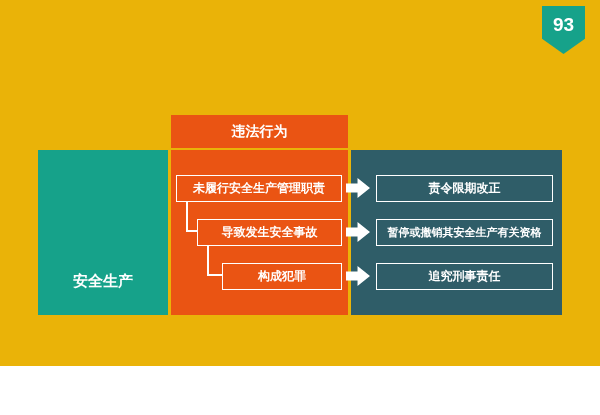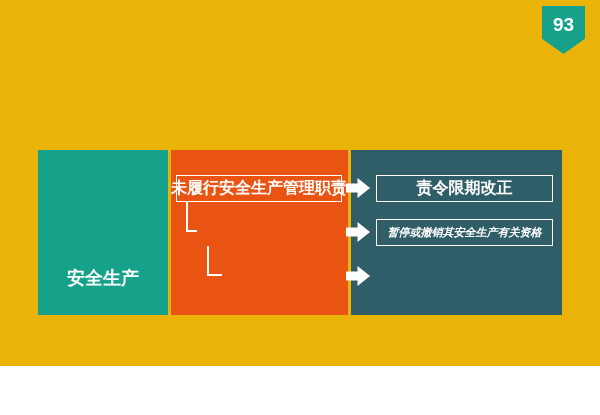--- a/index.html
+++ b/index.html
@@ -60,35 +60,35 @@
   .col {
     position: absolute;
     top: 35px;
     height: 165px;
   }
   .col1 {
     left: 0; width: 130px; background: #16A28A;
     display: flex; flex-direction: column;
     align-items: center; justify-content: flex-end;
     padding-bottom: 22px; box-sizing: border-box;
-    color: #fff; font-size: 18px; font-weight: bold; line-height: 1.6;
+    color: #fff; font-size: 15px; font-weight: bold; line-height: 1.6;
   }
   .col2 { left: 133px; width: 177px; background: #EA5413; }
   .col3 { left: 313px; width: 211px; background: #2F5D68; }
 
   .box {
     position: absolute;
     height: 27px;
     border: 1px solid #ffffff;
     box-sizing: border-box;
     display: flex;
     align-items: center;
     justify-content: center;
     color: #ffffff;
-    font-size: 16px;
+    font-size: 12px;
     font-weight: bold;
     white-space: nowrap;
   }
   
   .b1 { left: 5px;  top: 25px;  width: 166px; }
   .b2 { left: 26px; top: 69px;  width: 145px; }
   .b3 { left: 51px; top: 113px; width: 120px; }
 
   
   .conn {
@@ -96,21 +96,21 @@
     border-left: 2px solid #ffffff;
     border-bottom: 2px solid #ffffff;
     box-sizing: border-box;
   }
   .c1 { left: 15px; top: 52px; width: 11px; height: 30px; }
   .c2 { left: 36px; top: 96px; width: 15px; height: 30px; }
 
   
   .r1, .r2, .r3 { left: 25px; width: 177px; }
   .r1 { top: 25px; }
-  .r2 { top: 69px; font-size: 11px; font-style: italic; }
+  .r2 { top: 69px; font-size: 11px; }
   .r3 { top: 113px; }
 
   
   .arrow {
     position: absolute;
     width: 24px;
     height: 20px;
     background: #ffffff;
     clip-path: polygon(0 28%, 48% 28%, 48% 0, 100% 50%, 48% 100%, 48% 72%, 0 72%);
   }
@@ -145,34 +145,38 @@
 <body>
 
 <div class="slide">
 
   <div class="badge">
     <span>93</span>
   </div>
 
   <div class="diagram">
 
+    <div class="hdr hdr2">违法行为</div>
 
     <div class="col col1">
       <div>安全生产</div>
     </div>
 
     <div class="col col2">
       <div class="box b1">未履行安全生产管理职责</div>
+      <div class="box b2">导致发生安全事故</div>
+      <div class="box b3">构成犯罪</div>
       <div class="conn c1"></div>
       <div class="conn c2"></div>
     </div>
 
     <div class="col col3">
       <div class="box r1">责令限期改正</div>
       <div class="box r2">暂停或撤销其安全生产有关资格</div>
+      <div class="box r3">追究刑事责任</div>
     </div>
 
     <div class="arrow a1"></div>
     <div class="arrow a2"></div>
     <div class="arrow a3"></div>
 
   </div>
 
   <div class="footer">
     <span class="flower">✿</span>

